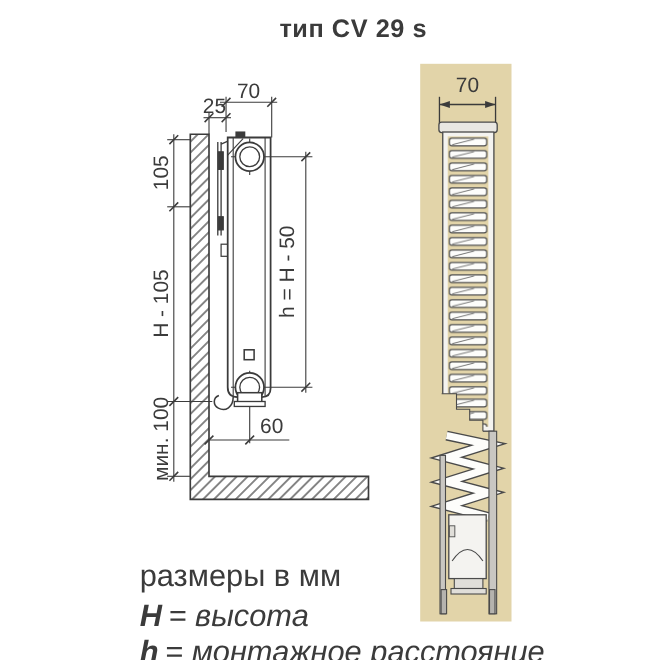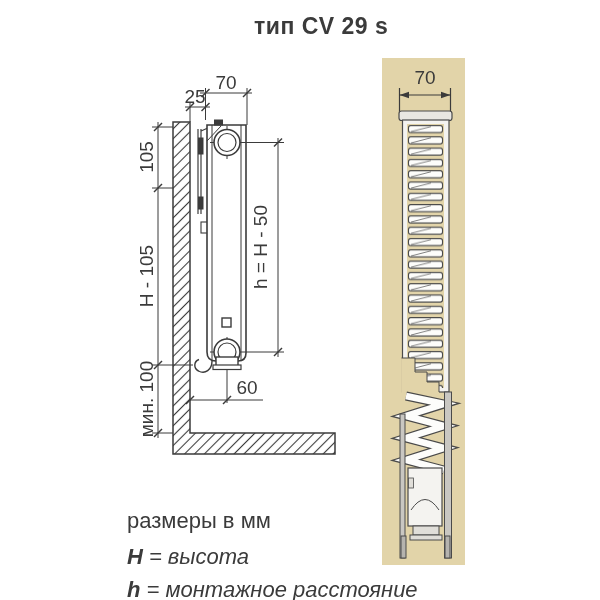--- a/index.html
+++ b/index.html
@@ -11,21 +11,21 @@
   }
   .page-title{
     position:absolute;left:254px;top:13px;
     font-size:23px;font-weight:700;letter-spacing:.5px;
   }
   svg{position:absolute;left:0;top:0;}
   svg text{
     font-family:"Liberation Sans","DejaVu Sans",sans-serif;
     font-size:19px;fill:#3b3b3b;
   }
-  .legend{position:absolute;left:127px;font-size:22px;white-space:nowrap;}
+  .legend{position:absolute;left:127px;font-size:28px;white-space:nowrap;}
   .legend .sym{font-weight:700;font-style:italic;margin-right:6px;}
   .legend .txt{font-style:italic;}
   .legend.units{top:508px;font-style:normal;}
   .legend.hline{top:544px;}
   .legend.mline{top:577px;}
 </style>
 </head>
 <body>
 
 <div class="page-title">тип CV 29 s</div>

